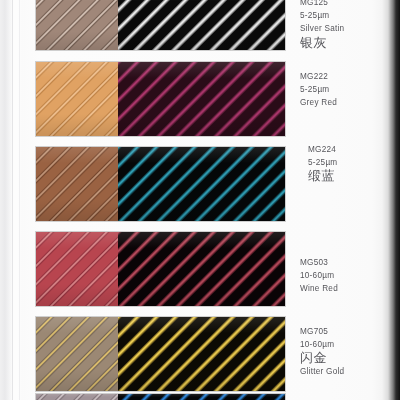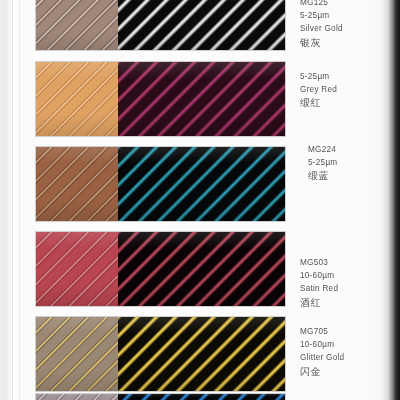--- a/index.html
+++ b/index.html
@@ -99,21 +99,21 @@
   }
   .labels .ln {
     font-size: 8.2px;
     line-height: 13.2px;
     letter-spacing: 0.25px;
     white-space: nowrap;
     color: #55555a;
   }
   .labels .ln.cjk {
     font-family: Liberation Sans, sans-serif;
-    font-size: 10px;
+    font-size: 13px;
     letter-spacing: 0.6px;
   }
 </style>
 </head>
 <body>
 
 <div id="page">
   <div class="page-paper"></div>
   <div class="page-vertline" style="left:12px;"></div>
   <div class="page-vertline" style="left:19px;background:#efeff1;"></div>
@@ -188,38 +188,37 @@
           <div class="sw sw-striped" style="background: rgb(5, 6, 8);">
             <div class="stripes" style="background: repeating-linear-gradient(135deg, rgb(5, 6, 8) 0px, rgb(5, 6, 8) 4.59px, rgb(20, 64, 102) 5.67px, rgb(45, 127, 208) 6.75px, rgb(45, 127, 208) 7.56px, rgb(20, 64, 102) 8.64px, rgb(5, 6, 8) 9.99px, rgb(5, 6, 8) 13.5px);"></div>
             <div class="sheen"></div>
           </div>
         </div>
       </div>
     </div>
 <div class="labels" style="top: -4px;">
       <div class="ln">MG125</div>
       <div class="ln">5-25µm</div>
-      <div class="ln">Silver Gold</div>
+      <div class="ln">Silver Satin</div>
       <div class="ln cjk">银灰</div>
     </div>
     <div class="labels" style="top: 70px;">
+      <div class="ln">MG222</div>
       <div class="ln">5-25µm</div>
       <div class="ln">Grey Red</div>
-      <div class="ln cjk">缎红</div>
     </div>
     <div class="labels" style="top: 143px; margin-left: 8px;">
       <div class="ln">MG224</div>
       <div class="ln">5-25µm</div>
       <div class="ln cjk">缎蓝</div>
     </div>
     <div class="labels" style="top: 240px; margin-top: 16px;">
       <div class="ln">MG503</div>
       <div class="ln">10-60µm</div>
-      <div class="ln">Satin Red</div>
-      <div class="ln cjk">酒红</div>
+      <div class="ln">Wine Red</div>
     </div>
     <div class="labels" style="top: 325px;">
       <div class="ln">MG705</div>
       <div class="ln">10-60µm</div>
+      <div class="ln cjk">闪金</div>
       <div class="ln">Glitter Gold</div>
-      <div class="ln cjk">闪金</div>
     </div>
   </div>
 
 </body></html>

